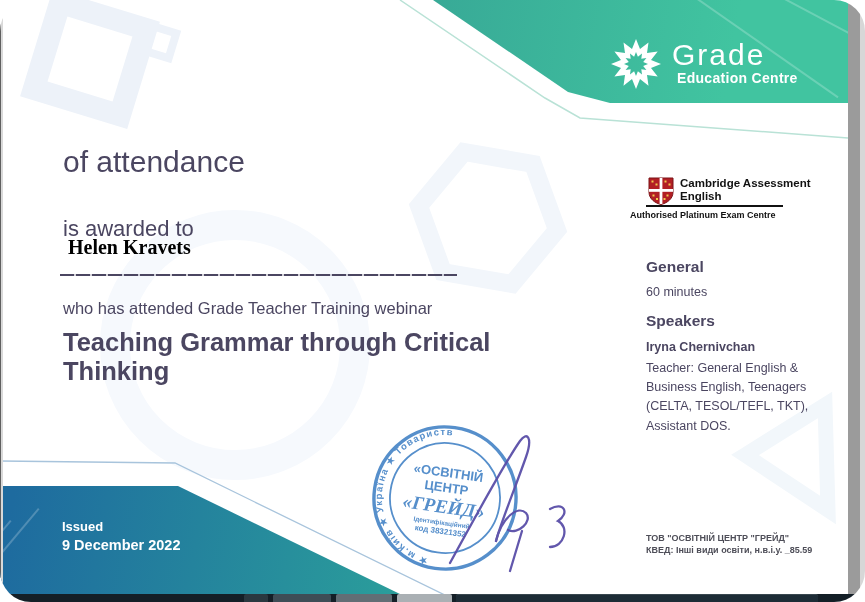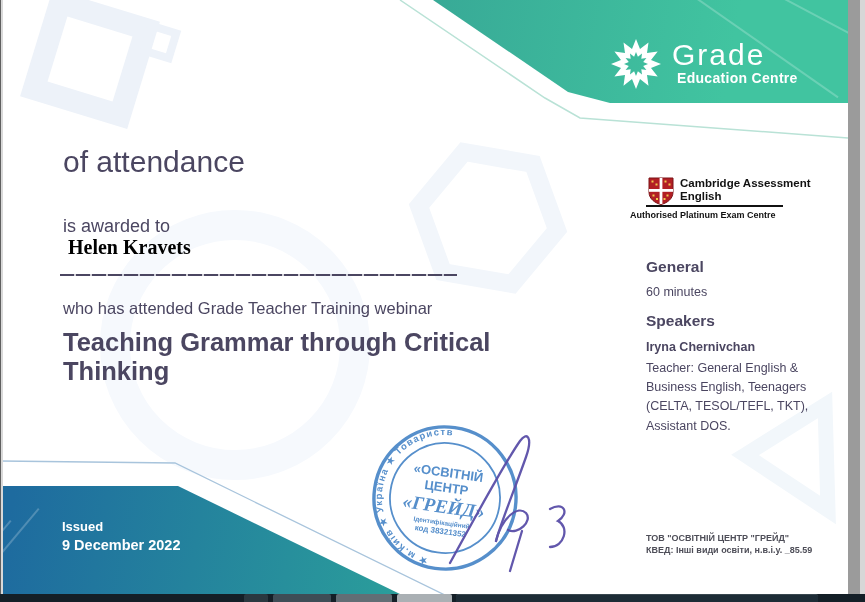--- a/index.html
+++ b/index.html
@@ -1,38 +1,38 @@
 <!DOCTYPE html>
 <html><head>
 <meta charset="utf-8">
 <style>
   html,body{margin:0;padding:0;background:#ffffff;}
   #screen{position:relative;width:865px;height:602px;overflow:hidden;background:#ffffff;
-          font-family:"Liberation Sans",sans-serif;}
+          font-family:"Liberation Sans",sans-serif;border-radius:31px;}
   .abs{position:absolute;}
   
   .edge-left-dark{left:0;top:0;width:1px;height:594px;background:#5f5f5f;z-index:8;}
   .edge-left-light{left:1px;top:0;width:2px;height:594px;background:#d9d9d9;z-index:8;}
   .scroll-strip{left:848px;top:0;width:12px;height:594px;background:#9b9b9b;z-index:8;}
   .win-edge{left:860px;top:0;width:5px;height:594px;background:#d7d7d7;z-index:8;}
   .taskbar{left:0;top:594px;width:865px;height:8px;background:#141f27;z-index:9;}
   .tseg{position:absolute;top:0;height:8px;border-radius:2px 2px 0 0;}
   
   .corner-tr{left:0;top:0;width:848px;height:140px;z-index:2;
      background:linear-gradient(100deg,#2e8c8c 10%,#41c4a0 85%);
      clip-path:polygon(433px 0,848px 0,848px 103px,610px 103px,568px 92px);}
   .corner-bl{left:0;top:420px;width:500px;height:174px;z-index:2;
      background:linear-gradient(100deg,#1e6b9f 5%,#2da79a 95%);
      clip-path:polygon(0 66px,178px 66px,400px 174px,0 174px);}
   .shine{position:absolute;background:rgba(255,255,255,0.22);width:2px;transform-origin:top left;}
   
   .ink{color:#4b4661;}
   .cert-title{left:62px;top:80px;font-size:58px;font-weight:700;letter-spacing:-1px;line-height:1;}
   .cert-sub{left:63px;top:147px;font-size:30px;font-weight:400;line-height:1;}
-  .awarded{left:63px;top:216px;font-size:18px;}
+  .awarded{left:63px;top:216px;font-size:22px;}
   .recipient{left:68px;top:236px;font-size:20px;font-weight:700;color:#000;
              font-family:"Liberation Serif",serif;}
   .name-line{left:60px;top:274px;width:397px;height:2px;
      background:repeating-linear-gradient(to right,#4b4661 0 14px,rgba(75,70,97,0.25) 14px 16px);}
   .who-has{left:63px;top:299px;font-size:16.5px;text-align:right;}
   .webinar-title{left:63px;top:328px;width:492px;font-size:25.5px;font-weight:700;line-height:29px;}
   .rightcol{font-size:12.5px;color:#4b4661;}
   .rc-label{left:646px;font-size:15.5px;font-weight:700;}
   .footer-small{left:646px;font-size:9px;font-weight:600;color:#4e4e58;line-height:12px;}
   .issued-label{left:62px;top:519px;font-size:13px;font-weight:600;color:#fff;z-index:4;}

